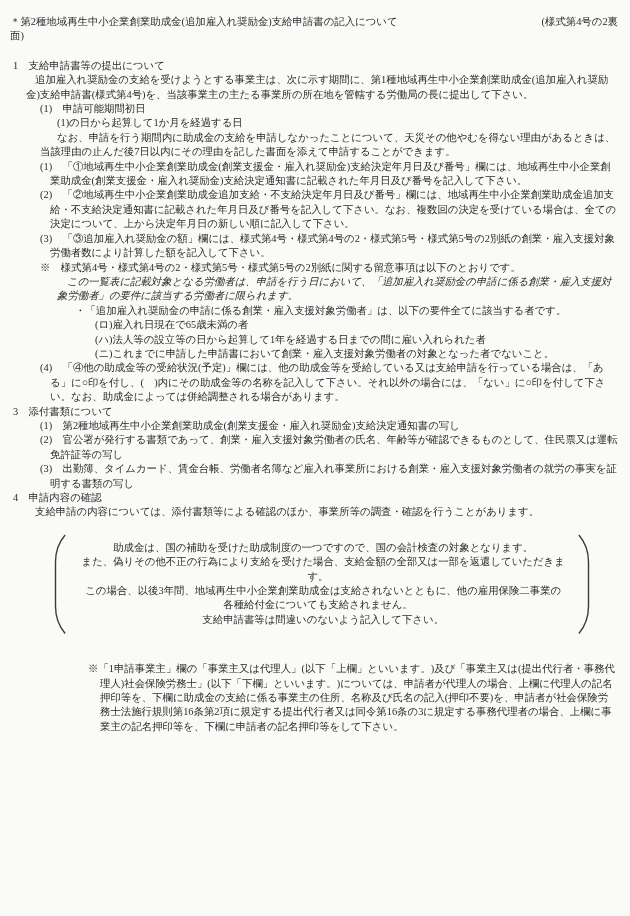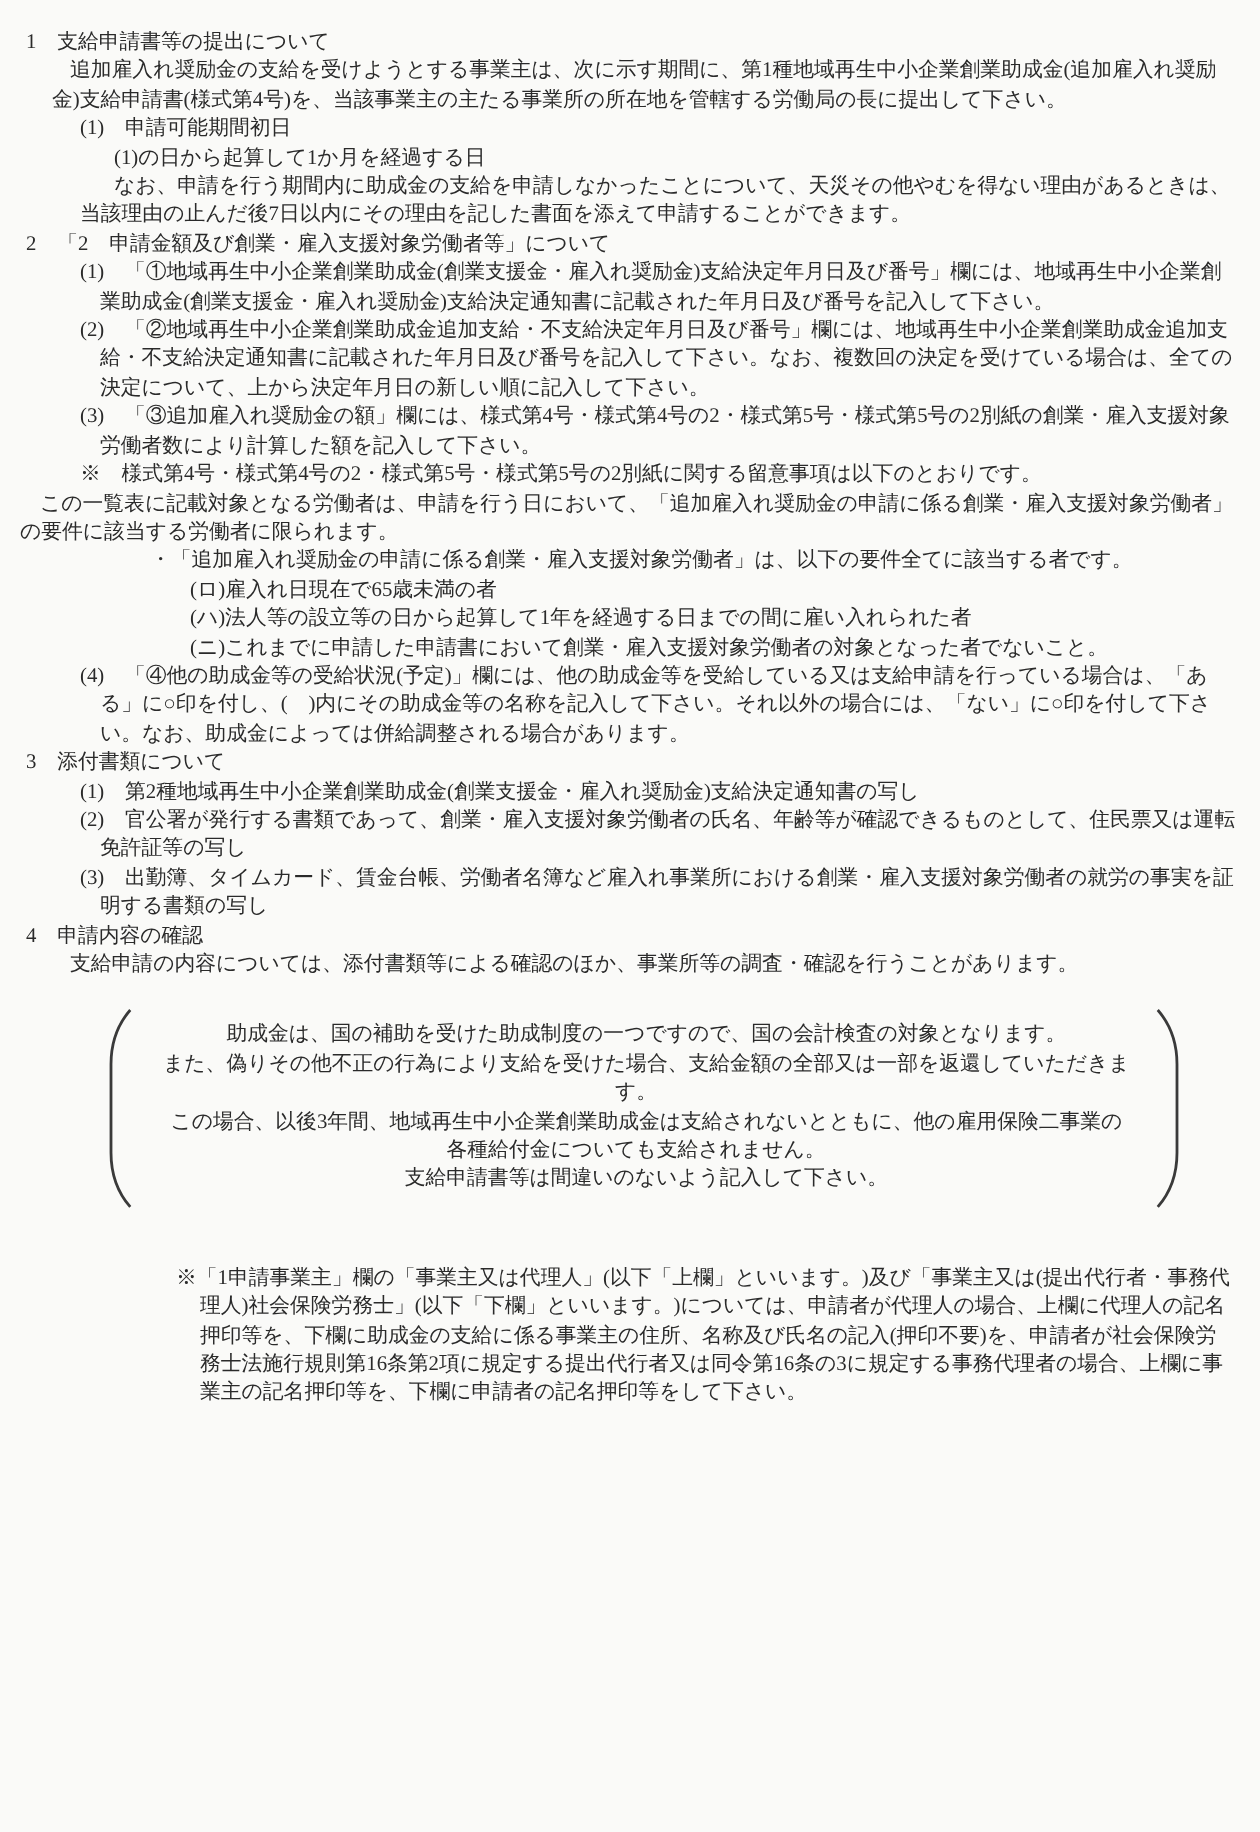--- a/index.html
+++ b/index.html
@@ -21,48 +21,54 @@
   p{margin:0;}
   .header{margin-bottom:15px;}
   .header-line1{display:flex;justify-content:space-between;}
   
   .h     {margin-left:3px;}
   .p1    {margin-left:16px;text-indent:9px;}
   .item2 {margin-left:30px;}
   .p2    {margin-left:30px;text-indent:17px;}
   .item3 {margin-left:40px;text-indent:-10px;}
   .note  {margin-left:47px;text-indent:-17px;}
-  .p3    {text-indent:10px;}
+  .p3    {margin-left:47px;text-indent:10px;font-style:italic;}
   .bullet{margin-left:75px;text-indent:-10px;}
   .kana  {margin-left:98px;text-indent:-13px;}
   .footnote{margin-left:90px;text-indent:-12px;margin-top:28px;}
   .warnbox{
     position:relative;
     margin:14px 26px 0 42px;
     padding:7px 26px 7px 18px;
     box-sizing:border-box;
   }
   .boxp{text-indent:1em;text-align:center;}
   .paren{position:absolute;top:0;height:100%;width:14px;}
   .paren-l{left:0;}
   .paren-r{right:0;}
 </style>
 </head>
 <body>
 
 <div class="page">
 
+  <div class="header">
+    <div class="header-line1">
+      <span>＊第2種地域再生中小企業創業助成金(追加雇入れ奨励金)支給申請書の記入について</span>
+      <span>(様式第4号の2裏</span>
+    </div>
+    <div>面)</div>
+  </div>
 
   <p class="h">1　支給申請書等の提出について</p>
   <p class="p1">追加雇入れ奨励金の支給を受けようとする事業主は、次に示す期間に、第1種地域再生中小企業創業助成金(追加雇入れ奨励金)支給申請書(様式第4号)を、当該事業主の主たる事業所の所在地を管轄する労働局の長に提出して下さい。</p>
   <p class="item2">(1)　申請可能期間初日</p>
   <p class="p2">(1)の日から起算して1か月を経過する日</p>
   <p class="p2">なお、申請を行う期間内に助成金の支給を申請しなかったことについて、天災その他やむを得ない理由があるときは、当該理由の止んだ後7日以内にその理由を記した書面を添えて申請することができます。</p>
 
-  <p class="h">2　「2　申請金額及び創業・雇入支援対象労働者等」について</p>
   <p class="item3">(1)　「①地域再生中小企業創業助成金(創業支援金・雇入れ奨励金)支給決定年月日及び番号」欄には、地域再生中小企業創業助成金(創業支援金・雇入れ奨励金)支給決定通知書に記載された年月日及び番号を記入して下さい。</p>
   <p class="item3">(2)　「②地域再生中小企業創業助成金追加支給・不支給決定年月日及び番号」欄には、地域再生中小企業創業助成金追加支給・不支給決定通知書に記載された年月日及び番号を記入して下さい。なお、複数回の決定を受けている場合は、全ての決定について、上から決定年月日の新しい順に記入して下さい。</p>
   <p class="item3">(3)　「③追加雇入れ奨励金の額」欄には、様式第4号・様式第4号の2・様式第5号・様式第5号の2別紙の創業・雇入支援対象労働者数により計算した額を記入して下さい。</p>
   <p class="note">※　様式第4号・様式第4号の2・様式第5号・様式第5号の2別紙に関する留意事項は以下のとおりです。</p>
   <p class="p3">この一覧表に記載対象となる労働者は、申請を行う日において、「追加雇入れ奨励金の申請に係る創業・雇入支援対象労働者」の要件に該当する労働者に限られます。</p>
   <p class="bullet">・「追加雇入れ奨励金の申請に係る創業・雇入支援対象労働者」は、以下の要件全てに該当する者です。</p>
   <p class="kana">(ロ)雇入れ日現在で65歳未満の者</p>
   <p class="kana">(ハ)法人等の設立等の日から起算して1年を経過する日までの間に雇い入れられた者</p>
   <p class="kana">(ニ)これまでに申請した申請書において創業・雇入支援対象労働者の対象となった者でないこと。</p>
   <p class="item3">(4)　「④他の助成金等の受給状況(予定)」欄には、他の助成金等を受給している又は支給申請を行っている場合は、「ある」に○印を付し、(　)内にその助成金等の名称を記入して下さい。それ以外の場合には、「ない」に○印を付して下さい。なお、助成金によっては併給調整される場合があります。</p>

